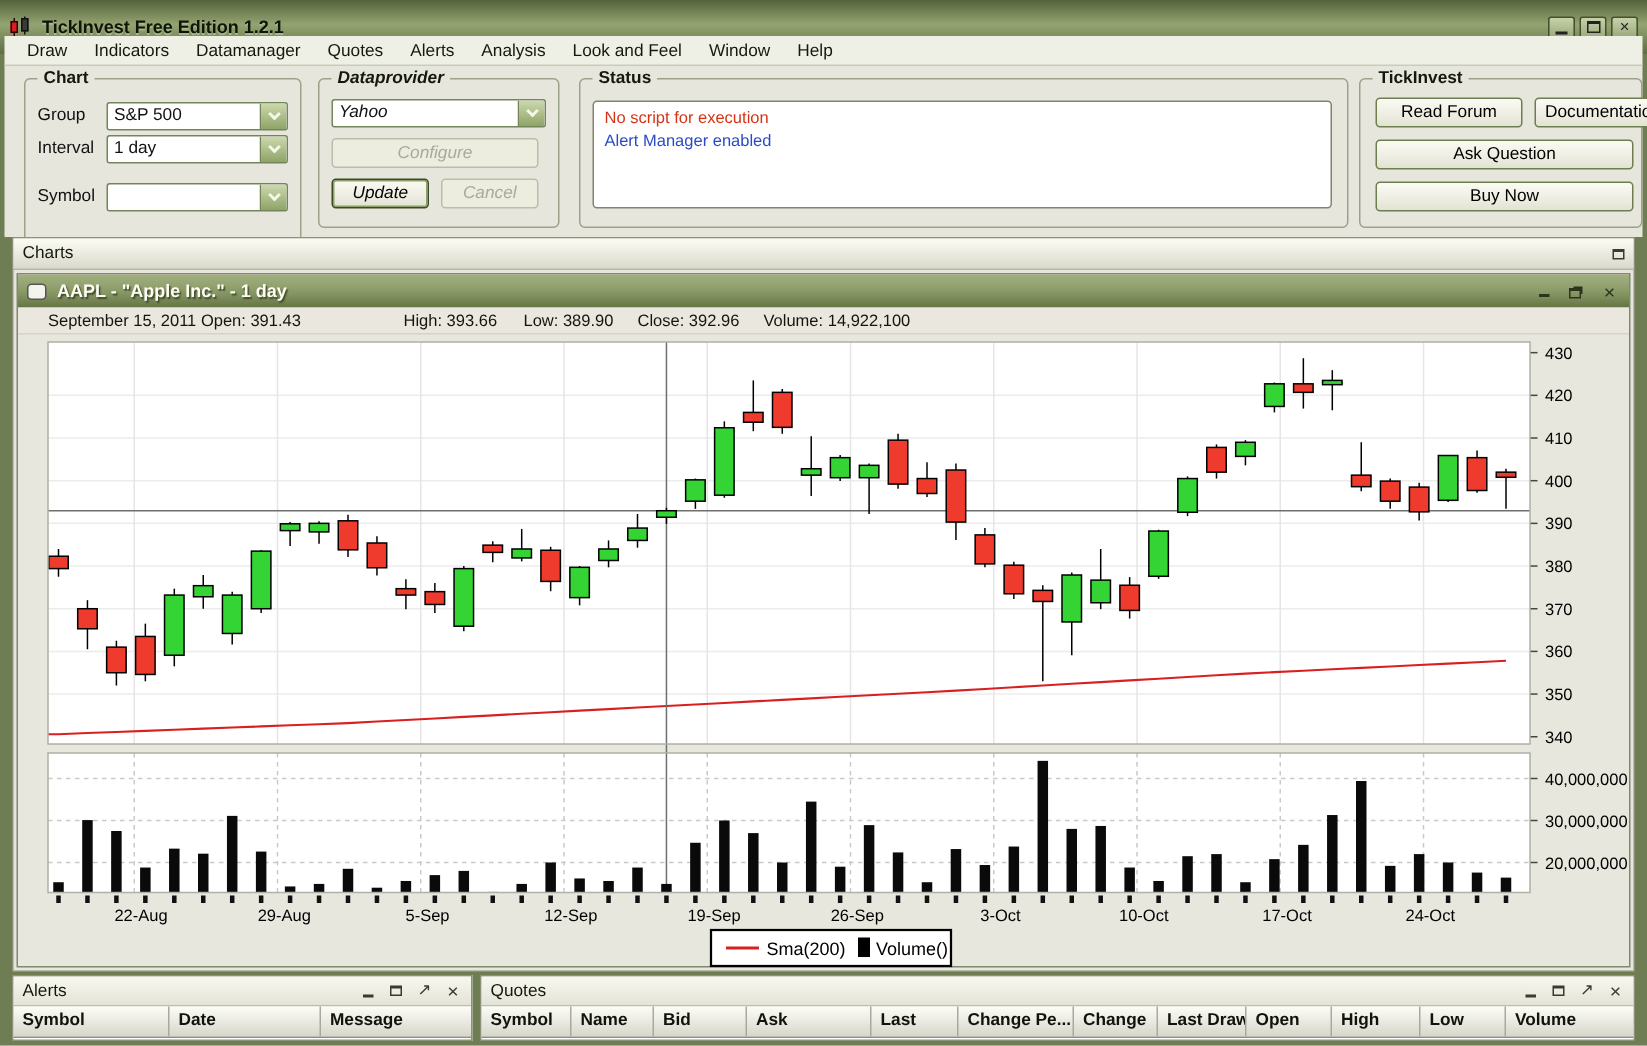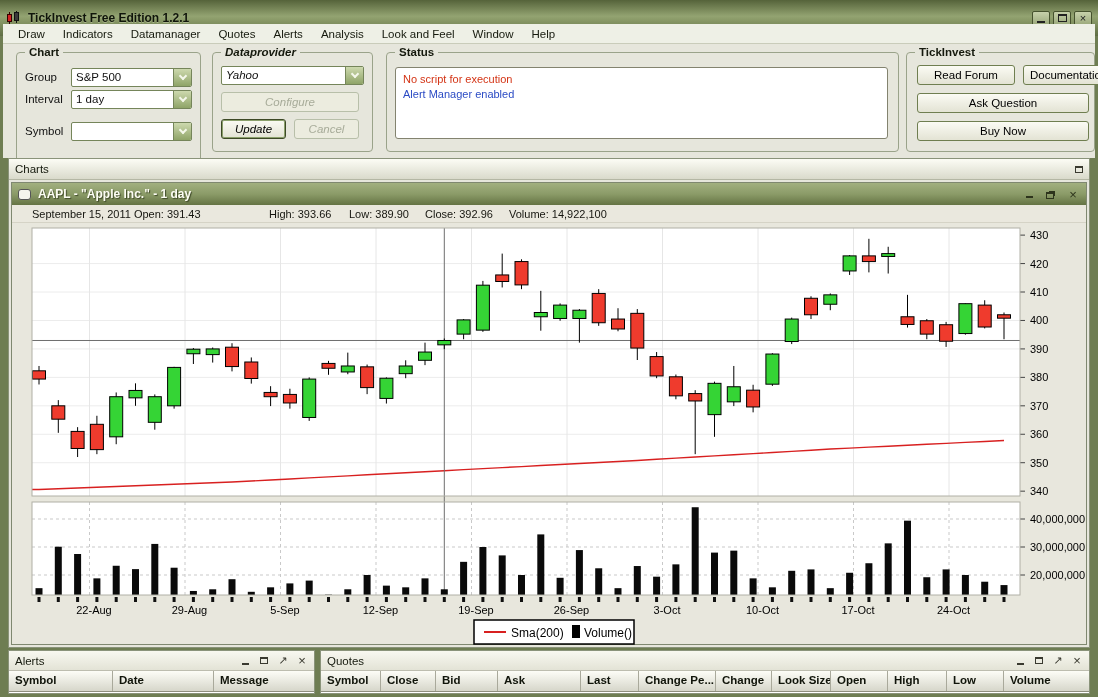--- a/index.html
+++ b/index.html
@@ -548,25 +548,25 @@
         </span>
       <span class="dbtn">
           <span class="glyph-max-s"></span>
         </span>
       <span class="dbtn">↗</span>
       <span class="dbtn" style="font-size:13px;">×</span>
     </span>
   </div>
   <div class="hdr-row">
     <span class="hcol" style="width:60px;">Symbol</span>
-    <span class="hcol" style="width:55px;">Close</span>
+    <span class="hcol" style="width:55px;">Name</span>
     <span class="hcol" style="width:62px;">Bid</span>
     <span class="hcol" style="width:83px;">Ask</span>
     <span class="hcol" style="width:58px;">Last</span>
     <span class="hcol" style="width:77px;">Change Pe...</span>
     <span class="hcol" style="width:56px;">Change</span>
-    <span class="hcol" style="width:59px;">Look Size</span>
+    <span class="hcol" style="width:59px;">Last Draw</span>
     <span class="hcol" style="width:57px;">Open</span>
     <span class="hcol" style="width:59px;">High</span>
     <span class="hcol" style="width:57px;">Low</span>
     <span class="hcol" style="flex:1;border-right:none;">Volume</span>
   </div>
 </div>
 
 </body></html>

